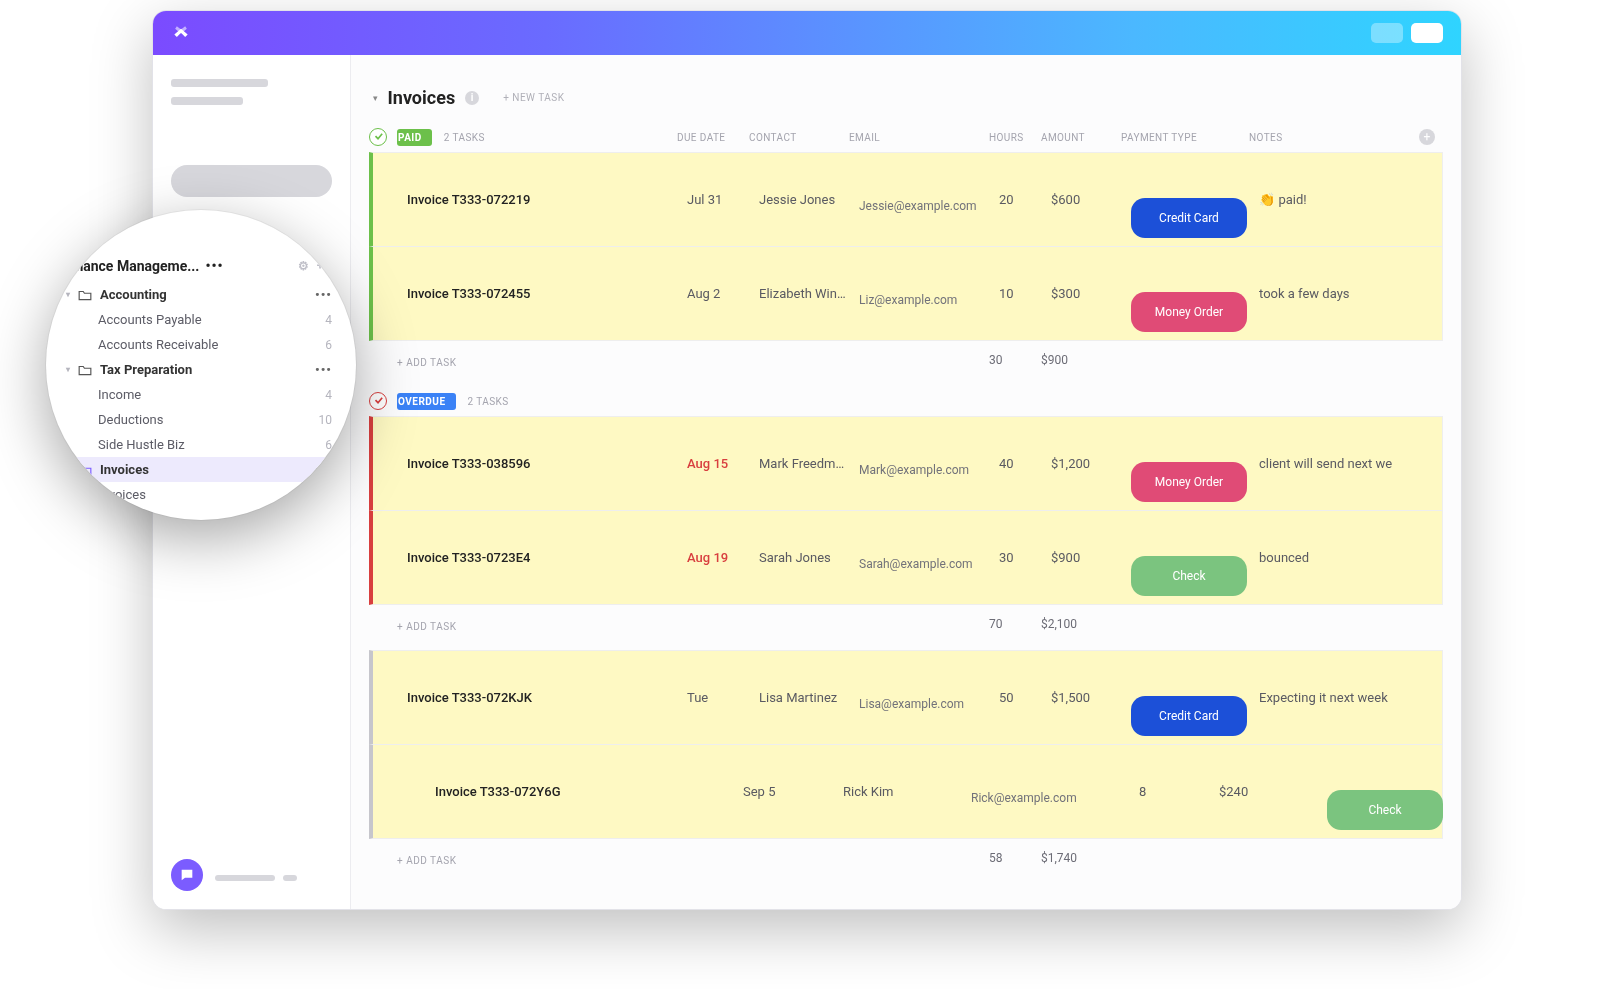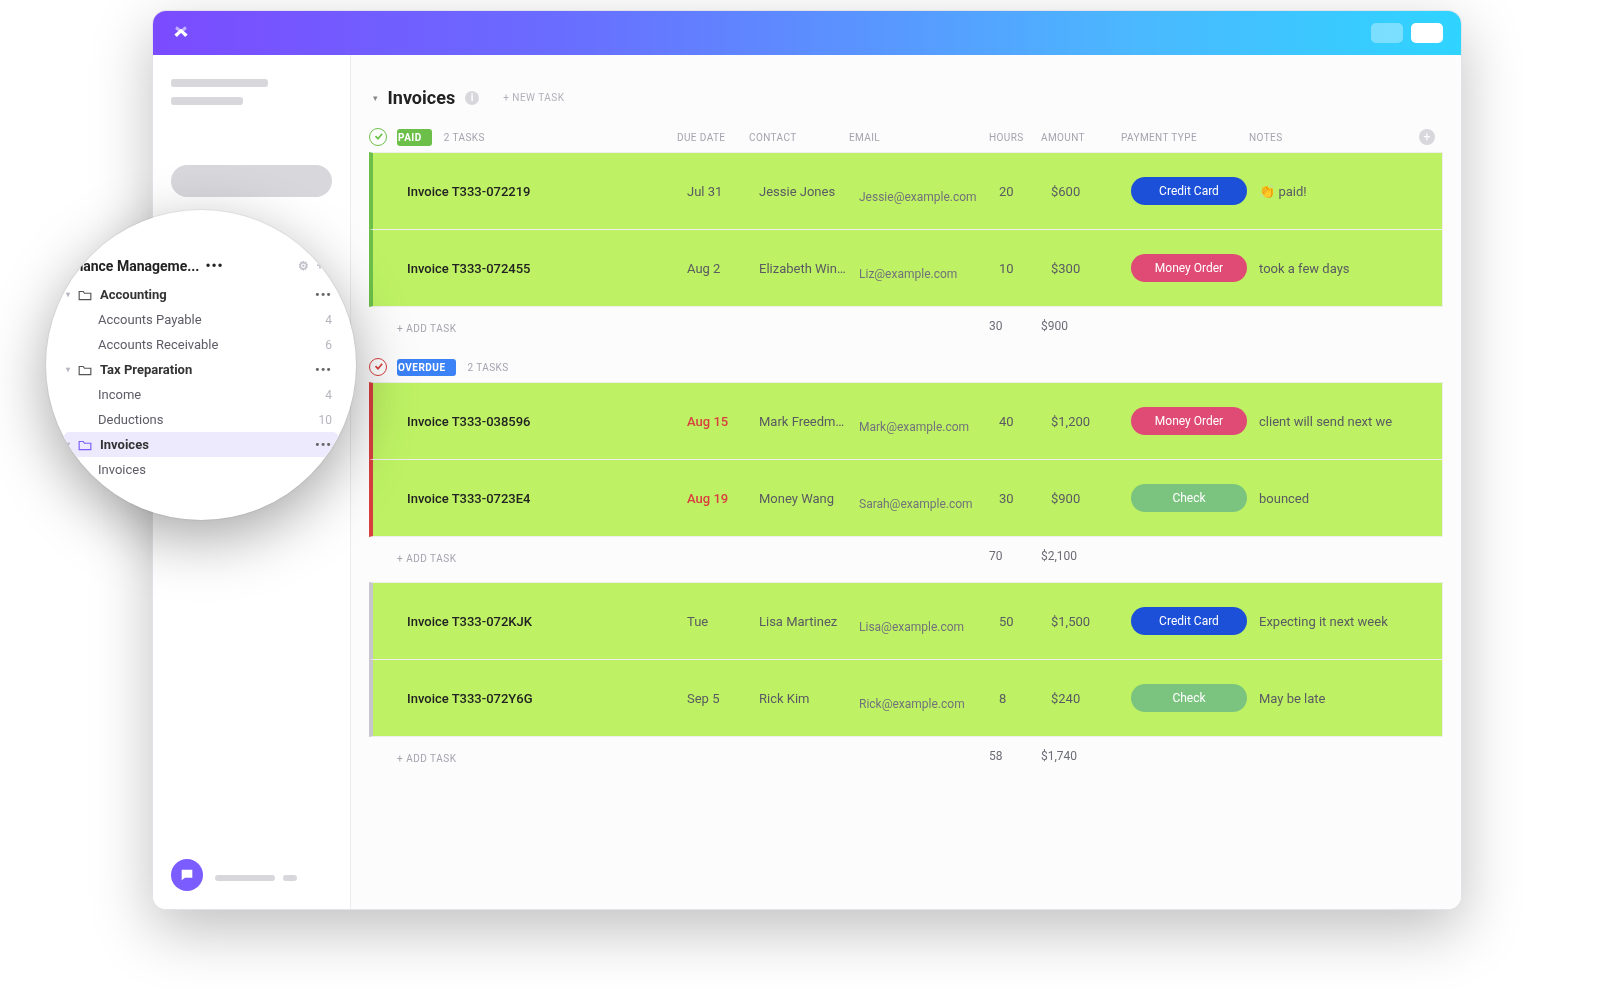--- a/index.html
+++ b/index.html
@@ -120,39 +120,40 @@
   .task-count { margin-left:12px; color:#a4a4ae; }
 
   .col { font-size:10px; color:#a4a4ae; letter-spacing:.4px; }
   .row, .group-head { display:grid; }
   .grid-12 {
     grid-template-columns: 28px 280px 72px 100px 140px 52px 80px 128px 1fr 24px;
     align-items:center;
   }
 
   .row {
-    background:#bef264;
+    background:#fef9c3;
     border:1px solid #eee;
     border-left:none;
-    padding: 24px 0;
+    padding: 8px 0;
     font-size:13px;
     color:#333;
     position:relative;
   }
   .row + .row { border-top:none; }
   .row .slot { padding: 0 6px; white-space:nowrap; overflow:hidden; text-overflow:ellipsis; }
   .row .task-name { font-weight:500; color:#222; }
   .overdue-date { color:#d83f3f; font-weight:500; }
   .contact, .email, .other { color:#5a5a62; }
   .email { font-size:12px; color:#72727a;margin-top:12px; }
 
   .pay-btn {
     display:inline-flex; align-items:center; justify-content:center;
-    color:#fff; font-size:12px; height:28px; width:100%;
+    color:#fff; font-size:12px; height:40px; width:100%;
     border-radius:14px;
+    margin-top:37px;
   }
 
   .add-task {
     font-size:10px; color:#a4a4ae; letter-spacing:.5px;
     padding: 10px 0 4px 32px;
   }
   .totals {
     display:grid;
     padding: 6px 0 0 0;
     font-size:12px; color:#6c6c76;
@@ -323,21 +324,21 @@
               <span class="slot other">40</span>
               <span class="slot other">$1,200</span>
               <span class="slot"><span class="pay-btn" style="background:#e04b76;">Money Order</span></span>
               <span class="slot other">client will send next we</span>
               <span></span>
             </div>
             <div class="row grid-12" style="border-left: 4px solid rgb(216, 63, 63);">
               <span></span>
               <span class="slot task-name">Invoice T333-0723E4</span>
               <span class="slot overdue-date">Aug 19</span>
-              <span class="slot contact">Money Wang</span>
+              <span class="slot contact">Sarah Jones</span>
               <span class="slot email">Sarah@example.com</span>
               <span class="slot other">30</span>
               <span class="slot other">$900</span>
               <span class="slot"><span class="pay-btn" style="background:#7bc47f;">Check</span></span>
               <span class="slot other">bounced</span>
               <span></span>
             </div>
             <div class="totals grid-12">
               <span></span>
               <span class="add-task" style="padding-left:0">+ ADD TASK</span>
@@ -357,21 +358,21 @@
               <span class="slot task-name">Invoice T333-072KJK</span>
               <span class="slot other">Tue</span>
               <span class="slot contact">Lisa Martinez</span>
               <span class="slot email">Lisa@example.com</span>
               <span class="slot other">50</span>
               <span class="slot other">$1,500</span>
               <span class="slot"><span class="pay-btn" style="background:#1c50d8;">Credit Card</span></span>
               <span class="slot other">Expecting it next week</span>
               <span></span>
             </div>
-            <div class="row grid-12" style="border-left: 4px solid rgb(198, 198, 204);">
+            <div class="row grid-12" style="border-left: 4px solid rgb(198, 198, 204); gap: 28px;">
               <span></span>
               <span class="slot task-name">Invoice T333-072Y6G</span>
               <span class="slot other">Sep 5</span>
               <span class="slot contact">Rick Kim</span>
               <span class="slot email">Rick@example.com</span>
               <span class="slot other">8</span>
               <span class="slot other">$240</span>
               <span class="slot"><span class="pay-btn" style="background:#7bc47f;">Check</span></span>
               <span class="slot other">May be late</span>
               <span></span>
@@ -435,20 +436,24 @@
           <span class="dots">•••</span>
         </div>
         <div class="tree-item sub">
           <span>Income</span>
           <span class="count">4</span>
         </div>
         <div class="tree-item sub">
           <span>Deductions</span>
           <span class="count">10</span>
         </div>
+        <div class="tree-item sub">
+          <span>Side Hustle Biz</span>
+          <span class="count">6</span>
+        </div>
         <div class="tree-item bold active">
           <span class="caret-sm">▾</span>
           <span class="folder-icon">
             <svg width="14" height="12" viewBox="0 0 24 20" fill="none">
               <path d="M2 4h7l2 3h11v11H2z" stroke="#7b5cff" stroke-width="2" fill="none"></path>
             </svg>
           </span>
           <span>Invoices</span>
           <span class="dots">•••</span>
         </div>

